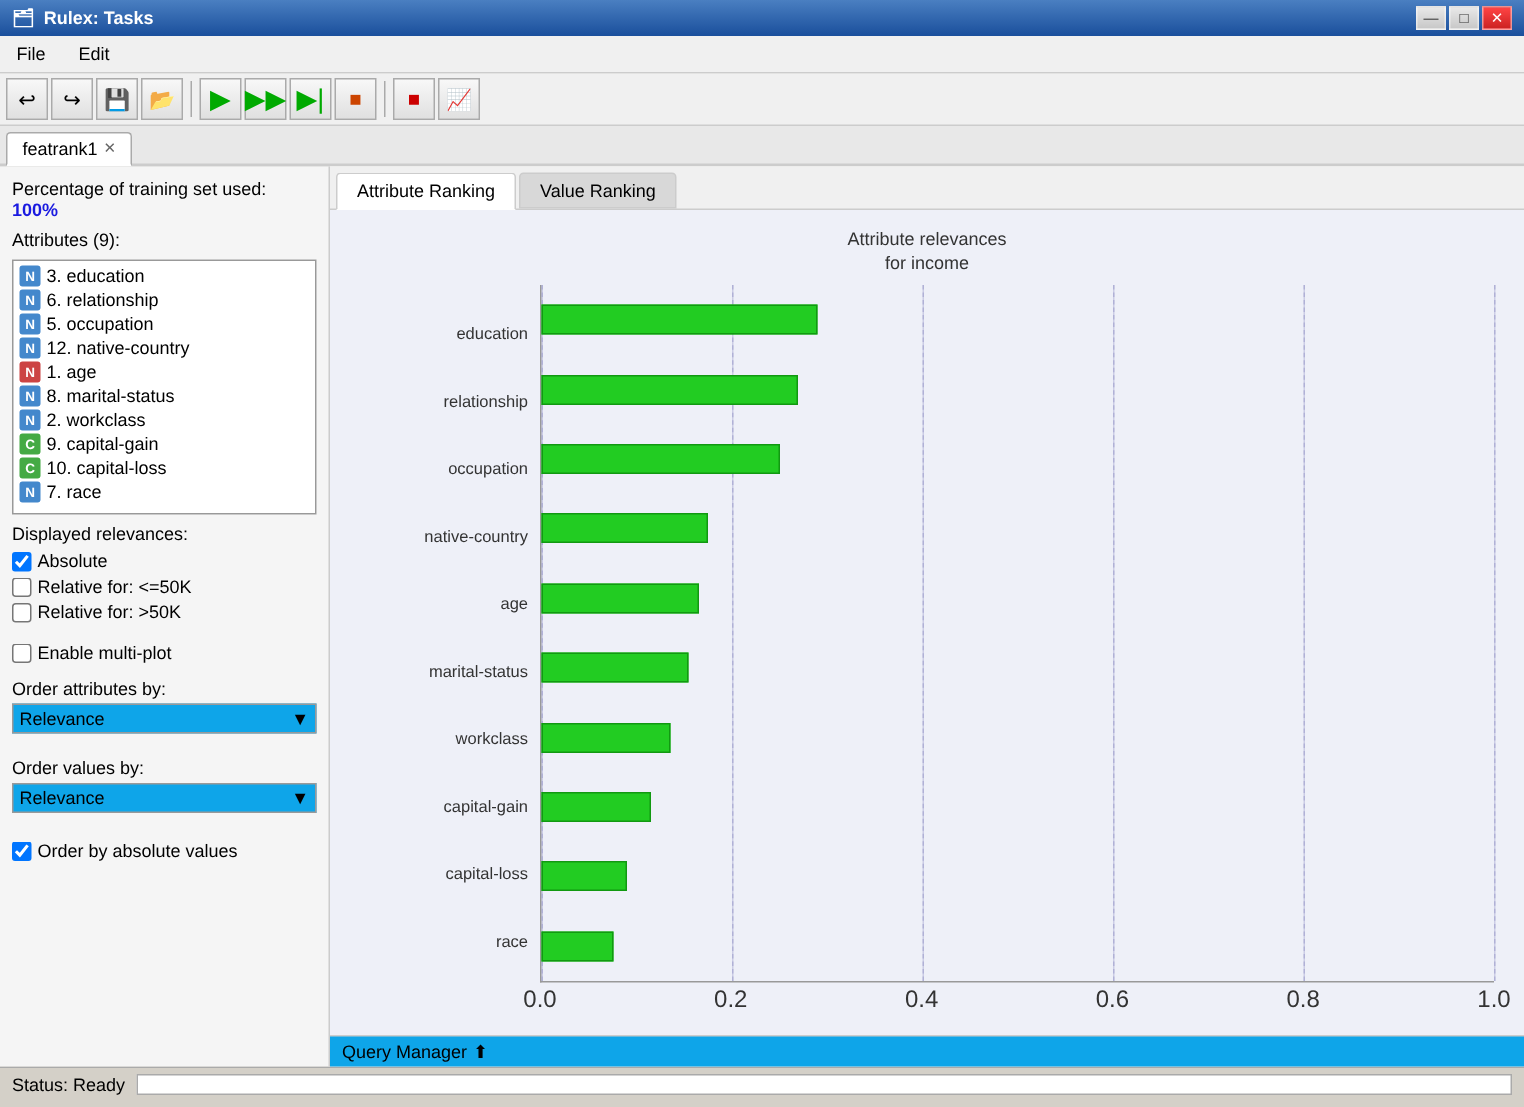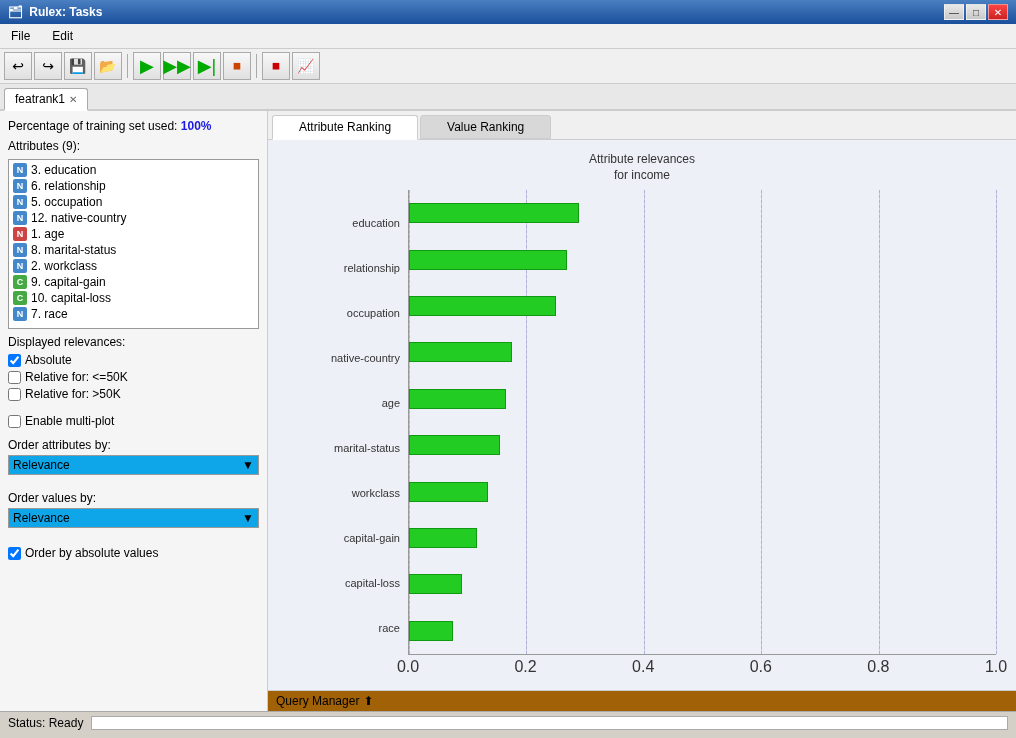--- a/index.html
+++ b/index.html
@@ -76,21 +76,21 @@
     }
     .tab.active { background: white; border-bottom: 2px solid white; margin-bottom: -2px; }
     .tab-close { color: #666; font-size: 10px; cursor: pointer; }
 
     .main-content {
       display: flex;
       height: calc(738px - 24px - 28px - 36px - 28px - 22px);
     }
 
     .left-panel {
-      width: 268px;
+      width: 220px;
       background: #f5f5f5;
       border-right: 1px solid #ccc;
       padding: 8px;
       display: flex;
       flex-direction: column;
       gap: 6px;
       overflow-y: auto;
     }
 
     .training-pct { font-size: 12px; }
@@ -185,21 +185,21 @@
       flex-direction: column;
     }
 
     .chart-tabs {
       display: flex;
       border-bottom: 1px solid #ccc;
       background: #f0f0f0;
       padding: 4px 4px 0;
     }
     .chart-tab {
-      padding: 4px 26px;
+      padding: 4px 13px;
       border: 1px solid #ccc;
       cursor: pointer;
       border-radius: 3px 3px 0 0;
       background: #d8d8d8;
       margin-right: 2px;
     }
     .chart-tab.active {
       background: white;
       border-bottom-color: white;
       margin-bottom: -1px;
@@ -297,21 +297,21 @@
       position: relative;
     }
     .x-label {
       position: absolute;
       font-size: 16px;
       color: #333;
       transform: translateX(-50%);
     }
 
     .bottom-bar {
-      background: #a16207;
+      background: #0ea5e9;
       border-top: 1px solid #ccc;
       padding: 3px 8px;
       display: flex;
       align-items: center;
       gap: 6px;
     }
     .query-manager-tab {
       display: flex; align-items: center; gap: 4px;
       font-size: 12px; cursor: pointer;
     }

